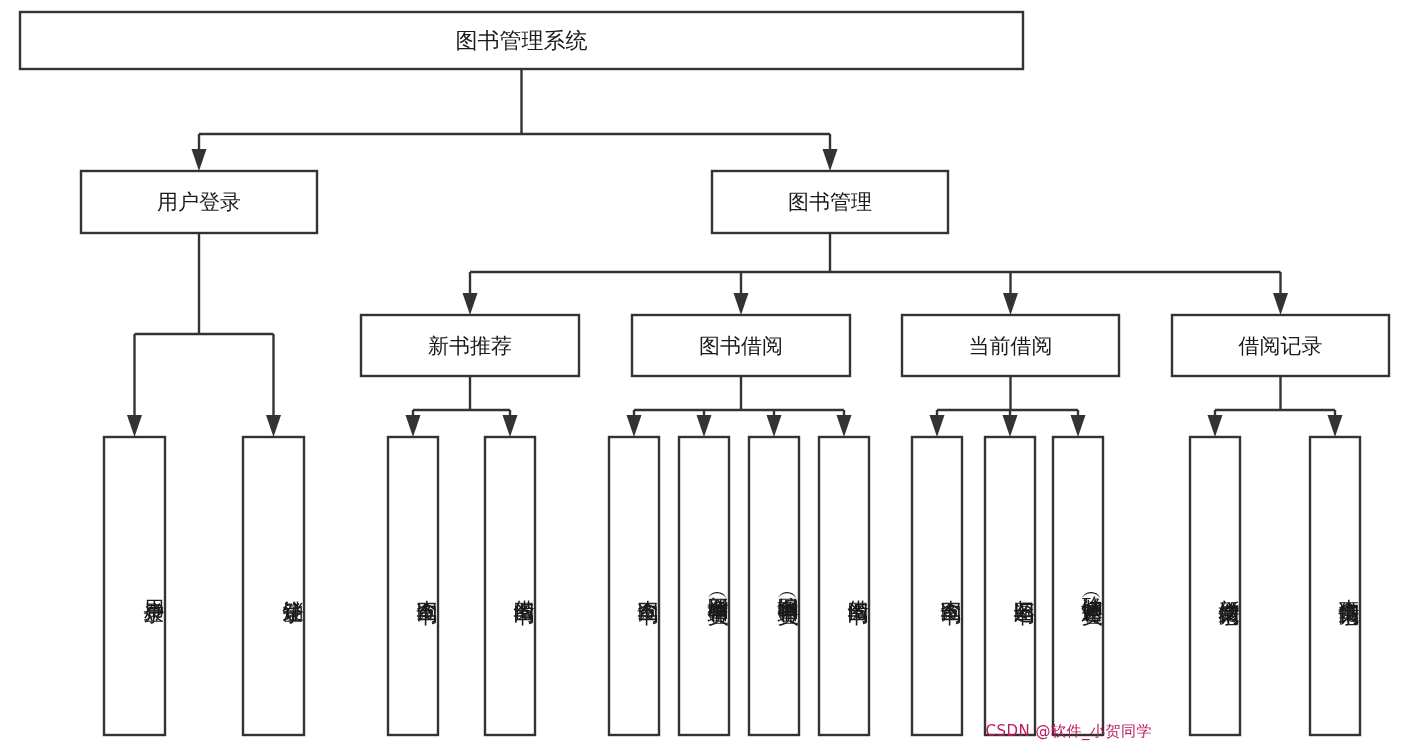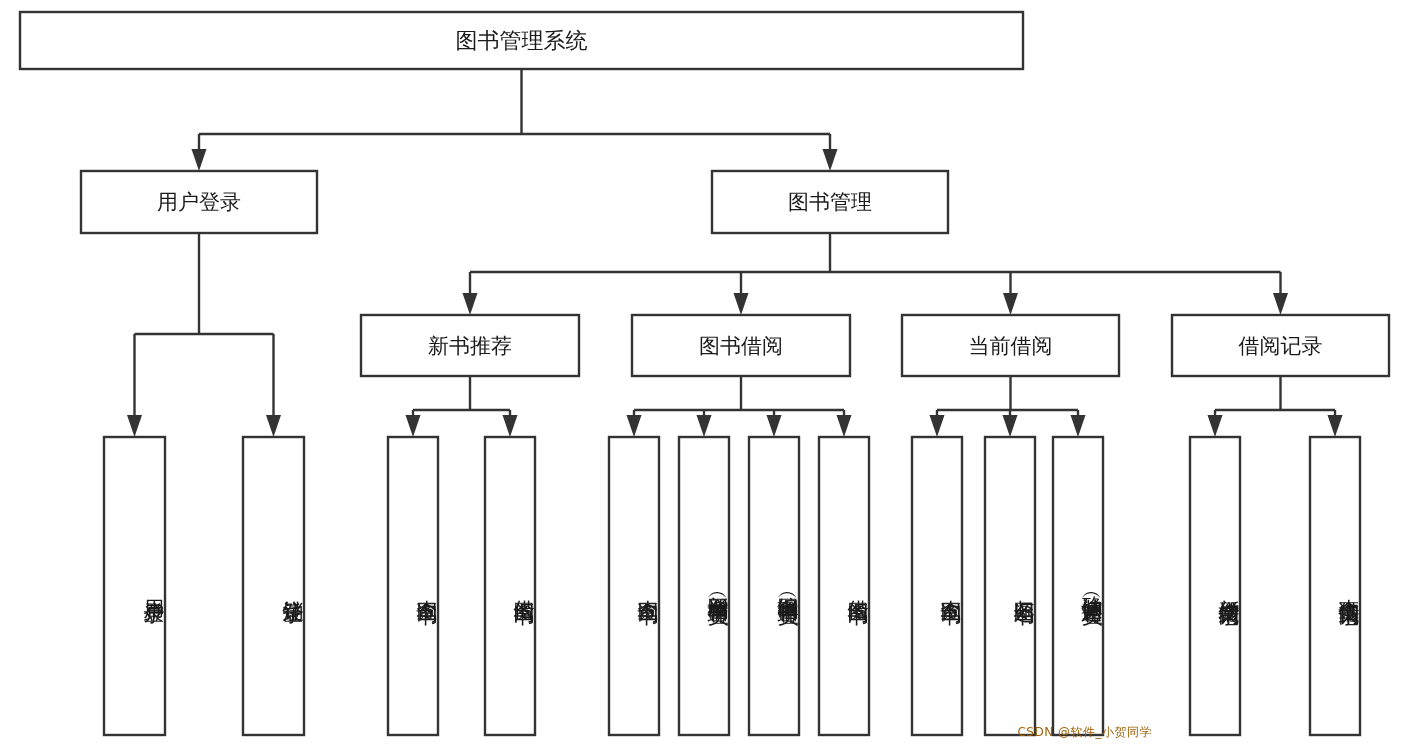--- a/index.html
+++ b/index.html
@@ -67,22 +67,22 @@
     display: flex;
     align-items: flex-start;
     justify-content: center;
     pointer-events: none;
   }
   .watermark {
     position: absolute;
     right: 16px;
     bottom: 6px;
     font-family: "DejaVu Sans", "Liberation Sans", sans-serif;
-    font-size: 12px;
-    color: #a16207;
+    font-size: 15px;
+    color: #be185d;
     letter-spacing: 0.5px;
     white-space: nowrap;
   }
 </style>
 </head>
 <body>
 
 <div id="diagram-root">
 
   <svg id="tree-svg" viewBox="0 0 1405 747" preserveAspectRatio="none">

